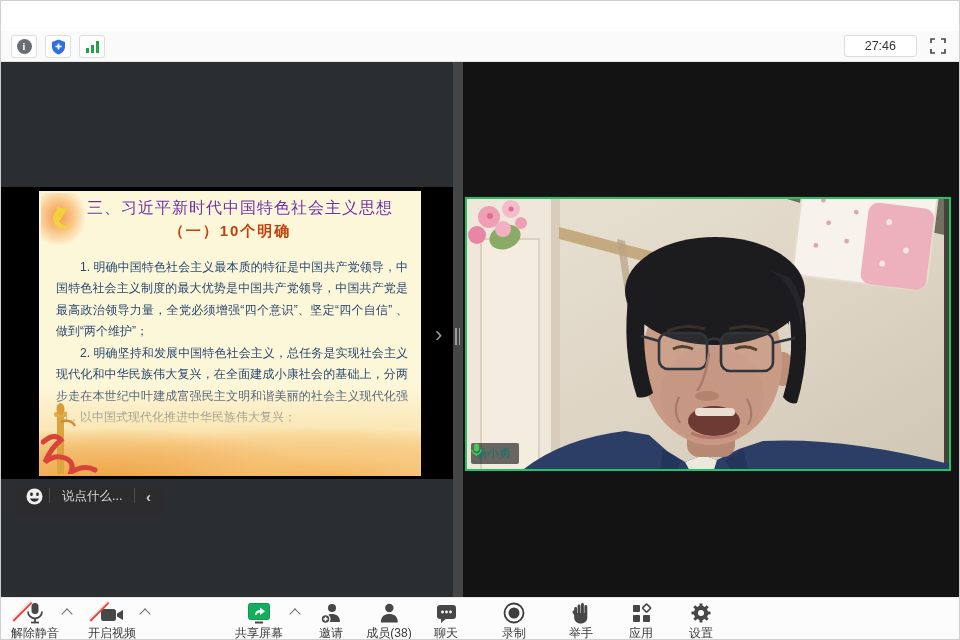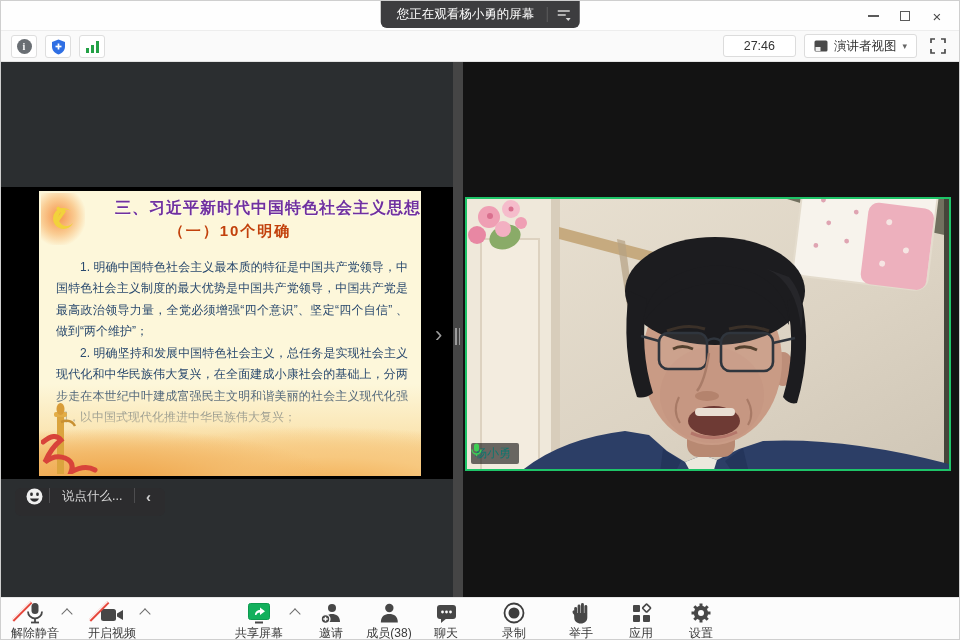--- a/index.html
+++ b/index.html
@@ -33,21 +33,21 @@
   .fs-btn { width:26px; height:24px; display:flex; align-items:center; justify-content:center; }
 
   
   .main { position:absolute; left:0; top:61px; width:958px; height:535px; background:#101010; }
   .left-panel { position:absolute; left:0; top:0; width:452px; height:535px; background:#2b2e30; }
   .black-band { position:absolute; left:0; top:125px; width:452px; height:292px; background:#000; }
 
   
   .slide { position:absolute; left:38px; top:129px; width:382px; height:285px; overflow:hidden;
            background:linear-gradient(180deg,#faf0cd 0%,#fdf7da 30%,#fefaે0 55%,#fdf6d0 100%); background-color:#fdf7da; }
-  .s-title1 { position:absolute; top:7px; left:0; width:100%; text-align:right; color:#7030a0; font-weight:bold; font-size:16px; letter-spacing:1px; text-shadow:0 1px 0 rgba(255,255,255,.6);padding-left:20px; }
+  .s-title1 { position:absolute; top:7px; left:0; width:100%; text-align:center; color:#7030a0; font-weight:normal; font-size:16px; letter-spacing:1px; text-shadow:0 1px 0 rgba(255,255,255,.6);padding-left:20px; }
   .s-title2 { position:absolute; top:31px; left:0; width:100%; text-align:center; color:#c2410c; font-weight:bold; font-size:15px; letter-spacing:2px; }
   .emblem { position:absolute; left:2px; top:2px; width:44px; height:52px;
             background:radial-gradient(ellipse at 40% 45%, rgba(244,130,50,.85) 0%, rgba(247,170,90,.55) 45%, rgba(250,220,160,0) 75%); display:flex; align-items:center; justify-content:center; }
   .s-body { position:absolute; left:17px; right:13px; top:66px; color:#29496e; font-size:12px; line-height:1.79; text-align:justify; }
   .s-body p { text-indent:2em; }
   .landscape { position:absolute; left:0; bottom:0; width:100%; height:92px;
     background:
       radial-gradient(60% 55px at 18% 108%, #eea143 0%, #f3b969 55%, rgba(250,224,160,0) 100%),
       radial-gradient(70% 60px at 75% 112%, #f2ad52 0%, #f7c87f 50%, rgba(252,233,180,0) 100%),
       radial-gradient(120% 70px at 50% 120%, #f0a848 0%, #f8d494 60%, rgba(253,244,210,0) 100%),
@@ -81,46 +81,20 @@
   .slash { position:absolute; left:-2px; top:9px; width:26px; height:2.6px; background:#e6473c; transform:rotate(-45deg); border-top:1px solid #fff; }
   .sub-chevron { position:absolute; top:10px; width:9px; height:9px; }
   .sub-chevron::before { content:""; position:absolute; left:0; top:2px; width:7px; height:7px; border-left:1.6px solid #6d6d6d; border-top:1.6px solid #6d6d6d; transform:rotate(45deg); }
   .leave-btn { position:absolute; right:12px; top:7px; height:30px; padding:0 17px; background:#fff; border:1px solid #f0594c; border-radius:4px; color:#f0594c; font-size:13px; font-family:"Liberation Sans",sans-serif; }
 </style>
 </head>
 <body>
 
 <div class="window">
 
-  <div class="titlebar">
-    <div class="title-pill">
-      <span class="pill-text">您正在观看杨小勇的屏幕</span>
-      <span class="pill-sep"></span>
-      <span class="pill-icon">
-        <svg width="14" height="12" viewBox="0 0 14 12">
-            <g stroke="#d7d7d7" stroke-width="1.6">
-              <line x1="1" y1="2" x2="13" y2="2"></line>
-              <line x1="1" y1="6" x2="9" y2="6"></line>
-            </g>
-            <path d="M9 9 l5 0 l-2.5 3 z" fill="#d7d7d7"></path>
-          </svg>
-      </span>
-    </div>
-    <div class="win-controls">
-      <div class="win-btn">
-          <span class="ic-min"></span>
-        </div>
-      <div class="win-btn">
-          <span class="ic-max"></span>
-        </div>
-      <div class="win-btn">
-          <span class="ic-close">×</span>
-        </div>
-    </div>
-  </div>
 
   <div class="infobar">
     <div class="ib-left">
       <div class="ib-btn">
           <span class="info-circle">i</span>
         </div>
       <div class="ib-btn">
         <svg width="15" height="16" viewBox="0 0 15 16">
             <path d="M7.5 0.5 L14 3 v4.5 c0 4-2.8 6.8-6.5 8 C3.8 14.3 1 11.5 1 7.5 V3 Z" fill="#2f6fe4"></path>
             <g stroke="#fff" stroke-width="1.7">
@@ -132,28 +106,20 @@
       <div class="ib-btn">
         <span class="sig">
             <span class="b1"></span>
             <span class="b2"></span>
             <span class="b3"></span>
           </span>
       </div>
     </div>
     <div class="ib-right">
       <span class="timer-box">27:46</span>
-      <div class="view-btn">
-        <svg width="14" height="12" viewBox="0 0 14 12">
-            <rect x="0.5" y="0.5" width="13" height="11" rx="1.5" fill="#4a4a4a"></rect>
-            <rect x="1.5" y="7" width="5" height="4" fill="#fff" opacity="0.9"></rect>
-          </svg>
-        <span>演讲者视图</span>
-        <span class="caret-down">▾</span>
-      </div>
       <div class="fs-btn">
         <svg width="16" height="16" viewBox="0 0 16 16">
             <g stroke="#4a4a4a" stroke-width="1.7" fill="none">
               <path d="M1 5 V1 H5"></path>
               <path d="M11 1 H15 V5"></path>
               <path d="M15 11 V15 H11"></path>
               <path d="M5 15 H1 V11"></path>
             </g>
           </svg>
       </div>

